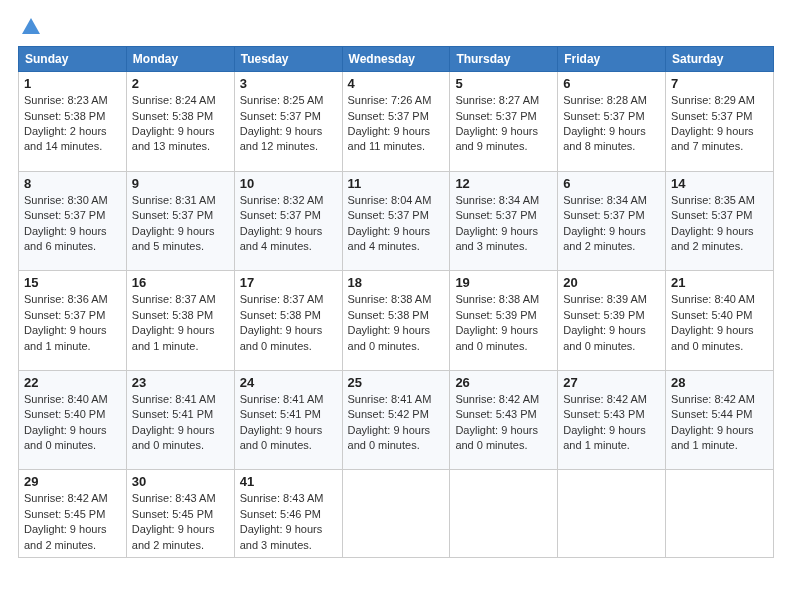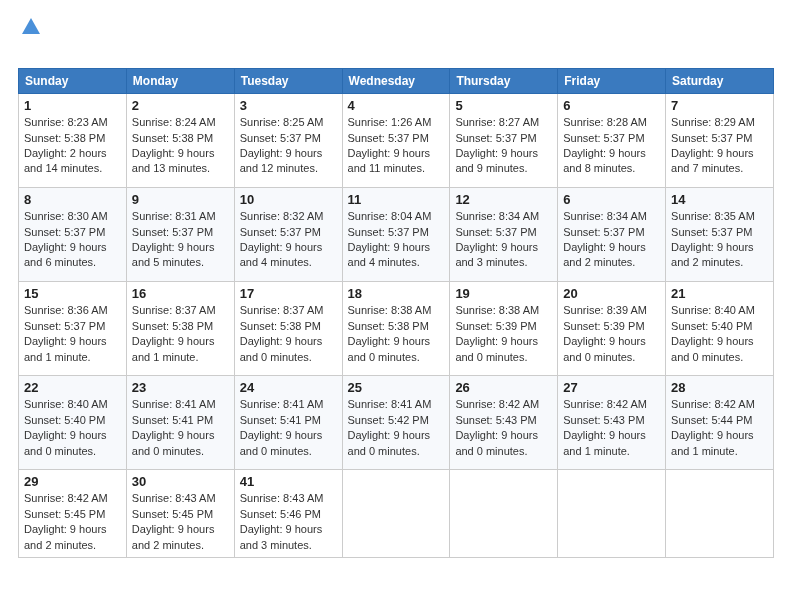--- a/index.html
+++ b/index.html
@@ -9,21 +9,20 @@
       width: 792px;
       height: 612px;
       overflow: hidden;
     }
     .page {
       width: 792px;
       height: 568px;
       padding: 16px 18px 10px 18px;
       display: flex;
       flex-direction: column;
-      gap: 22px;
     }
     .header {
       display: flex;
       align-items: flex-start;
       justify-content: space-between;
       margin-bottom: 8px;
     }
     .logo {
       display: flex;
       align-items: center;
@@ -146,21 +145,21 @@
         <span class="day-num">3</span>
         <div class="day-info">
           <span>Sunrise: </span><span>8:25 AM</span><br>
           <span>Sunset: </span><span>5:37 PM</span><br>
           <span>Daylight: 9 hours and 12 minutes.</span>
         </div>
       </td>
           <td>
         <span class="day-num">4</span>
         <div class="day-info">
-          <span>Sunrise: </span><span>1:26 AM</span><br>
+          <span>Sunrise: </span><span>7:26 AM</span><br>
           <span>Sunset: </span><span>5:37 PM</span><br>
           <span>Daylight: 9 hours and 11 minutes.</span>
         </div>
       </td>
           <td>
         <span class="day-num">5</span>
         <div class="day-info">
           <span>Sunrise: </span><span>8:27 AM</span><br>
           <span>Sunset: </span><span>5:37 PM</span><br>
           <span>Daylight: 9 hours and 9 minutes.</span>

